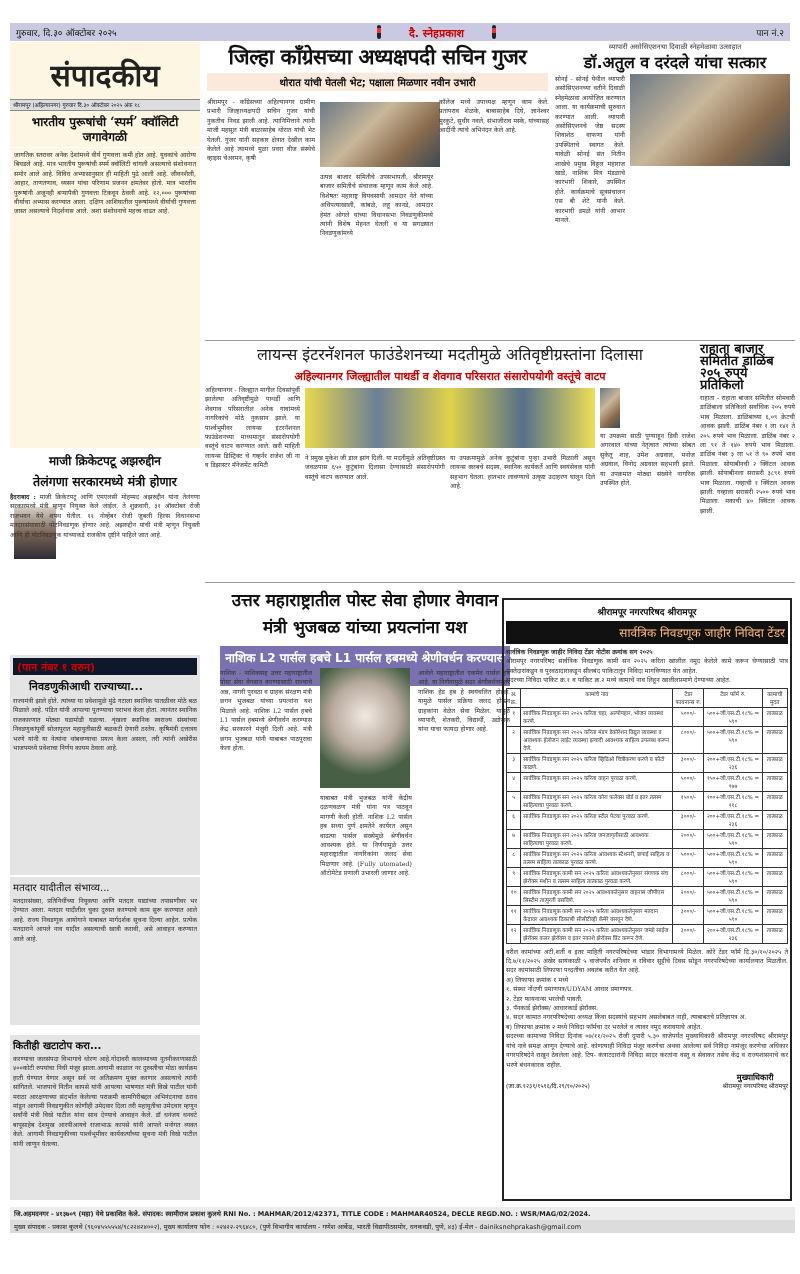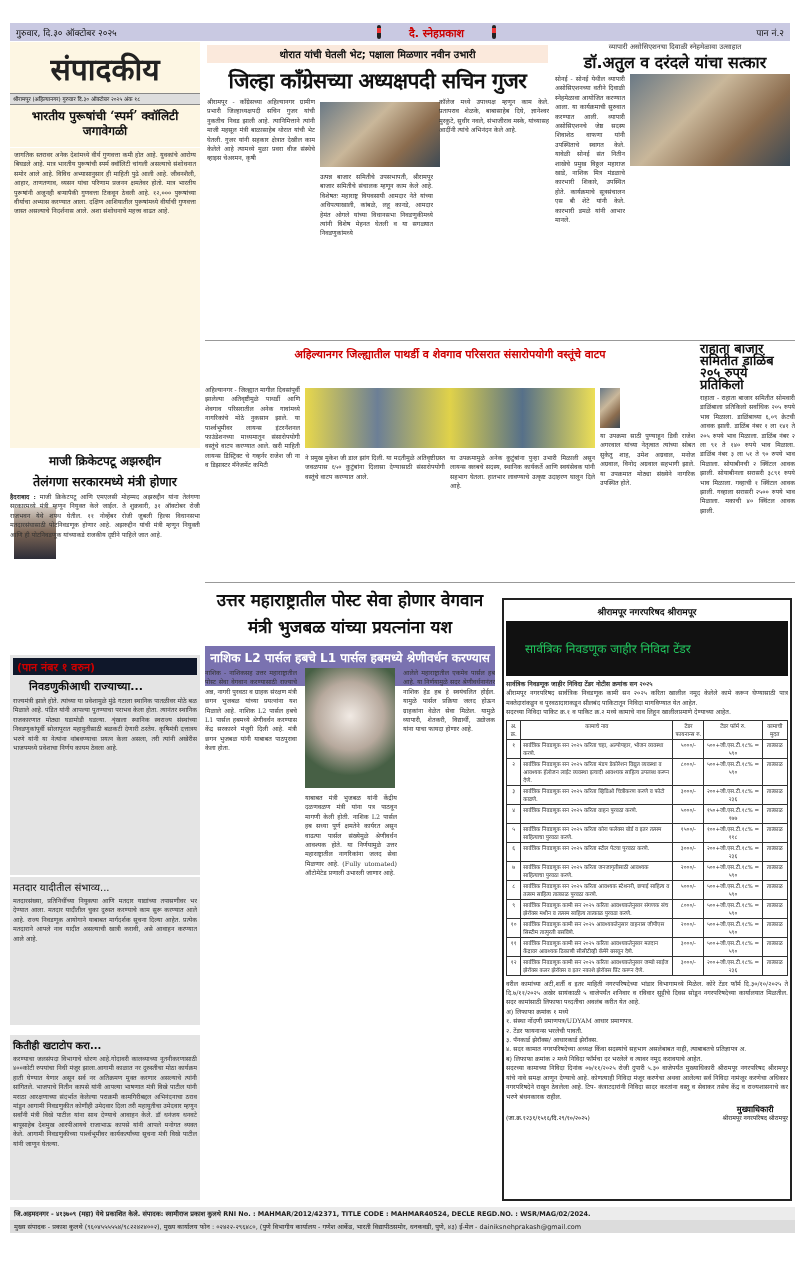--- a/index.html
+++ b/index.html
@@ -26,21 +26,21 @@
   <span>गुरुवार, दि.३० ऑक्टोबर २०२५</span>
   <span class="brand">
     <span class="lamp"></span>
     <span>दै. स्नेहप्रकाश</span>
     <span class="lamp"></span>
   </span>
   <span>पान नं.२</span>
 </div>
 
 <div class="abs cream" style="left:10px;top:42px;width:190px;height:105px">
-  <div style="text-align:center;font-size:30px;font-weight:bold;font-family:'DejaVu Serif',serif;margin-top:6px;color:#222">संपादकीय</div>
+  <div style="text-align:center;font-size:30px;font-weight:bold;font-family:'DejaVu Serif',serif;margin-top:12px;color:#222">संपादकीय</div>
   <div style="background:#ddd;font-size:5.5px;padding:1px 3px;margin-top:4px;border-top:1px solid #888;border-bottom:1px solid #888">श्रीरामपूर (अहिल्यानगर) गुरुवार दि.३० ऑक्टोबर २०२५ अंक १८</div>
   <div style="text-align:center;font-size:12px;font-weight:bold;font-family:'DejaVu Serif',serif;padding:4px 16px 0;line-height:15px">भारतीय पुरूषांची ‘स्पर्म’ क्वॉलिटी जगावेगळी</div>
 </div>
 <div class="abs txt cream" style="left:10px;top:148px;width:190px;height:300px;padding:2px 4px">जागतिक स्तरावर अनेक देशांमध्ये वीर्य गुणवत्ता कमी होत आहे. युवकांचे आरोग्य बिघडले आहे. मात्र भारतीय पुरूषांची स्पर्म क्वॉलिटी चांगली असल्याचे संशोधनात समोर आले आहे. विविध अभ्यासानुसार ही माहिती पुढे आली आहे. जीवनशैली, आहार, ताणतणाव, व्यसन यांचा परिणाम प्रजनन क्षमतेवर होतो. मात्र भारतीय पुरूषांनी अजूनही बऱ्यापैकी गुणवत्ता टिकवून ठेवली आहे. १२,००० पुरूषांच्या वीर्याचा अभ्यास करण्यात आला. दक्षिण आशियातील पुरूषांमध्ये वीर्याची गुणवत्ता जास्त असल्याचे निदर्शनास आले. अशा संशोधनाचे महत्त्व वाढत आहे.</div>
 
 <div class="abs" style="left:10px;top:452px;width:190px;height:190px">
   <div style="text-align:center;font-size:12px;font-weight:bold;font-family:'DejaVu Serif',serif">माजी क्रिकेटपटू अझरुद्दीन</div>
   <div style="text-align:center;font-size:12.5px;font-weight:bold;font-family:'DejaVu Serif',serif;margin-top:4px">तेलंगणा सरकारमध्ये मंत्री होणार</div>
   <div class="photo" style="position:absolute;left:4px;top:55px;width:42px;height:52px;background:linear-gradient(#d8d0c8,#7a6454 50%,#2d2d38)"></div>
   <div class="txt" style="position:absolute;left:0;top:40px;width:190px;height:150px"><b>हैदराबाद :</b> <span>माजी क्रिकेटपटू आणि एमएलसी मोहम्मद अझरुद्दीन यांना तेलंगणा सरकारमध्ये मंत्री म्हणून नियुक्त केले जाईल. ते शुक्रवारी, ३१ ऑक्टोबर रोजी राजभवन येथे शपथ घेतील. ११ नोव्हेंबर रोजी जुबली हिल्स विधानसभा मतदारसंघासाठी पोटनिवडणूक होणार आहे. अझरुद्दीन यांची मंत्री म्हणून नियुक्ती आणि ही पोटनिवडणूक यांच्याकडे राजकीय दृष्टीने पाहिले जात आहे.</span></div>
@@ -54,67 +54,68 @@
 <div class="abs gray" style="left:10px;top:877px;width:190px;height:148px;padding:3px">
   <div style="font-size:10px;font-weight:normal;margin-bottom:2px">मतदार यादीतील संभाव्य...</div>
   <div class="txt" style="height:125px">मतदारसंख्या, प्रतिनिधींच्या नियुक्त्या आणि मतदार याद्यांच्या तपासणीवर भर देण्यात आला. मतदार यादीतील चुका दुरुस्त करण्याचे काम सुरू करण्यात आले आहे. राज्य निवडणूक आयोगाने याबाबत मार्गदर्शक सूचना दिल्या आहेत. प्रत्येक मतदाराने आपले नाव यादीत असल्याची खात्री करावी, असे आवाहन करण्यात आले आहे.</div>
 </div>
 <div class="abs gray" style="left:10px;top:1035px;width:190px;height:165px;padding:3px">
   <div style="font-size:10px;font-weight:bold;margin-bottom:2px">कितीही खटाटोप करा...</div>
   <div class="txt" style="height:140px">करण्याचा जलसंपदा विभागाचे धोरण आहे.गोदावरी कालव्याच्या नूतनीकरणासाठी ४००कोटी रुपयांचा निधी मंजूर झाला.आगामी काळात नर दुरुस्तीचा मोठा कार्यक्रम हाती घेण्यात येणार असून सर्व नर अतिक्रमण मुक्त करणार असल्याचे त्यांनी सांगितले. भाजपाचे नितीन कापसे यांनी आपल्या भाषणात मंत्री विखे पाटील यांनी मराठा आरक्षणाच्या संदर्भात केलेल्या पराक्रमी कामगिरीबद्दल अभिनंदनाचा ठराव मांडून आगामी निवडणुकीत कोणीही उमेदवार दिला तरी महायुतीचा उमेदवार म्हणून सर्वांनी मंत्री विखे पाटील यांना साथ देण्याचे आवाहन केले. डॉ धनंजय धनवटे बापूसाहेब देशमुख आरपीआयचे राजाभाऊ कापसे यांनी आपले मनोगत व्यक्त केले. आगामी निवडणुकीच्या पार्श्वभूमीवर कार्यकर्त्यांच्या सूचना मंत्री विखे पाटील यांनी जाणून घेतल्या.</div>
 </div>
 
 <div class="abs" style="left:205px;top:42px;width:345px;height:250px">
+  <div style="font-size:21px;font-weight:bold;text-align:center;letter-spacing:-0.5px">जिल्हा काँग्रेसच्या अध्यक्षपदी सचिन गुजर</div>
   <div style="background:#fbe9dc;text-align:center;font-size:10px;font-weight:bold;margin:3px 2px;padding:2px">थोरात यांची घेतली भेट; पक्षाला मिळणार नवीन उभारी</div>
-  <div style="font-size:21px;font-weight:bold;text-align:center;letter-spacing:-0.5px">जिल्हा काँग्रेसच्या अध्यक्षपदी सचिन गुजर</div>
   <div class="txt" style="position:absolute;left:2px;top:55px;width:108px;height:195px">श्रीरामपूर - काँग्रेसच्या अहिल्यानगर ग्रामीण प्रभारी जिल्हाध्यक्षपदी सचिन गुजर यांची नुकतीच निवड झाली आहे. त्यानिमित्ताने त्यांनी माजी महसूल मंत्री बाळासाहेब थोरात यांची भेट घेतली. गुजर यांनी सहकार क्षेत्रात देखील काम केलेले आहे त्यामध्ये मुळा प्रवरा वीज संस्थेचे व्हाइस चेअरमन, कृषी</div>
   <div class="photo" style="position:absolute;left:115px;top:60px;width:120px;height:65px"></div>
   <div class="txt" style="position:absolute;left:115px;top:130px;width:113px;height:120px">उत्पन्न बाजार समितीचे उपसभापती, श्रीरामपूर बाजार समितीचे संचालक म्हणून काम केले आहे. विशेषतः महाराष्ट्र वियवसायी आमदार नेते यांच्या अधिपत्याखाली, कांबळे, लहू कानडे, आमदार हेमंत ओगले यांच्या विधानसभा निवडणुकीमध्ये त्यांनी विशेष मेहनत घेतली व या सगळ्यात निवडणुकांमध्ये</div>
   <div class="txt" style="position:absolute;left:234px;top:55px;width:110px;height:195px">कॉलेज मध्ये उपाध्यक्ष म्हणून काम केले. प्रतापराव शेळके, बाबासाहेब दिघे, ज्ञानेश्वर मुरकुटे, सुधीर नवले, संभाजीराव मस्के, यांच्यासह आदींनी त्यांचे अभिनंदन केले आहे.</div>
 </div>
 
 <div class="abs" style="left:555px;top:42px;width:240px;height:250px">
   <div style="font-size:7px;text-align:center;color:#333">व्यापारी असोसिएशनचा दिवाळी स्नेहमेळावा उत्साहात</div>
   <div style="font-size:16px;font-weight:bold;text-align:center">डॉ.अतुल व दरंदले यांचा सत्कार</div>
   <div class="photo" style="position:absolute;left:75px;top:32px;width:160px;height:92px"></div>
   <div class="txt" style="position:absolute;left:0;top:32px;width:70px;height:218px"><span>सोनई - सोनई येथील</span> <span>व्यापारी असोसिएशनच्या वतीने दिवाळी स्नेहमेळावा आयोजित करण्यात आला. या कार्यक्रमाची सुरुवात करण्यात आली. व्यापारी असोसिएशनचे जेष्ठ सदस्य शिवाशेठ वाफणा यांनी उपस्थिताचे स्वागत केले. यावेळी सोनई संत नितीन शाखेचे प्रमुख विठ्ठल महाराज खाडे, नाशिक मित्र मंडळाचे कारभारी शिकारे, उपस्थित होते. कार्यक्रमाचे सूत्रसंचालन एस बी शेटे यांनी केले. कारभारी डमळे यांनी आभार मानले.</span></div>
 </div>
 
 <div class="abs hr" style="left:205px;top:340px;width:590px"></div>
 
 <div class="abs" style="left:205px;top:343px;width:490px;height:225px">
+  <div style="font-size:16px;text-align:center;color:#222">लायन्स इंटरनॅशनल फाउंडेशनच्या मदतीमुळे अतिवृष्टीग्रस्तांना दिलासा</div>
   <div style="font-size:11px;font-weight:bold;color:#c00;text-align:center;margin-top:3px">अहिल्यानगर जिल्ह्यातील पाथर्डी व शेवगाव परिसरात संसारोपयोगी वस्तूंचे वाटप</div>
   <div class="txt" style="position:absolute;left:0;top:42px;width:95px;height:185px">अहिल्यानगर - जिल्ह्यात मागील दिवसांपूर्वी झालेल्या अतिवृष्टीमुळे पाथर्डी आणि शेवगाव परिसरातील अनेक गावांमध्ये नागरिकांचे मोठे नुकसान झाले. या पार्श्वभूमीवर लायन्स इंटरनॅशनल फाउंडेशनच्या माध्यमातून संसारोपयोगी वस्तूंचे वाटप करण्यात आले. खरी माहिती लायन्स डिस्ट्रिक्ट चे गव्हर्नर राजेश जी ना व डिझास्टर मॅनेजमेंट कमिटी</div>
   <div class="photo" style="position:absolute;left:100px;top:45px;width:290px;height:60px;background:linear-gradient(90deg,#e8d84c,#6c7f96,#e0d24a,#567089,#eddf56)"></div>
   <div class="txt" style="position:absolute;left:100px;top:110px;width:140px;height:115px">ने प्रमुख मुकेश जी डाल झांग दिली. या मदतीमुळे अतिवृष्टीग्रस्त जवळपास ६५० कुटुंबांना दिलासा देण्यासाठी संसारोपयोगी वस्तूंचे वाटप करण्यात आले.</div>
   <div class="txt" style="position:absolute;left:245px;top:110px;width:145px;height:115px">या उपक्रमामुळे अनेक कुटुंबांना पुन्हा उभारी मिळाली असून लायन्स क्लबचे सदस्य, स्थानिक कार्यकर्ते आणि स्वयंसेवक यांनी सहभाग घेतला. हातभार लावण्याचे उत्कृष्ट उदाहरण घालून दिले आहे.</div>
   <div class="photo" style="position:absolute;left:395px;top:45px;width:20px;height:40px"></div>
   <div class="txt" style="position:absolute;left:395px;top:88px;width:95px;height:137px">या उपक्रमा साठी पुण्याहून डिवी राजेश अगरवाल यांच्या नेतृत्वात त्यांच्या सोबत सुकेतु शाह, उमेश अग्रवाल, मनोज अग्रवाल, विनोद अग्रवाल सहभागी झाले. या उपक्रमात मोठ्या संख्येने नागरिक उपस्थित होते.</div>
 </div>
 
 <div class="abs" style="left:700px;top:343px;width:95px;height:225px">
   <div style="font-size:13px;font-weight:bold;line-height:12px">राहाता बाजार समितीत डाळिंब २०५ रुपये प्रतिकिलो</div>
   <div class="txt" style="margin-top:2px;height:185px">राहाता - राहाता बाजार समितीत सोमवारी डाळिंबाला प्रतिकिलो सर्वाधिक २०५ रुपये भाव मिळाला. डाळिंबाच्या ६,०९ क्रेटची आवक झाली. डाळिंब नंबर १ ला १४१ ते २०५ रुपये भाव मिळाला. डाळिंब नंबर २ ला ९१ ते १४० रुपये भाव मिळाला. डाळिंब नंबर ३ ला ५१ ते ९० रुपये भाव मिळाला. सोयाबीनची २ क्विंटल आवक झाली. सोयाबीनला सरासरी ३८९१ रुपये भाव मिळाला. गव्हाची १ क्विंटल आवक झाली. गव्हाला सरासरी २५०० रुपये भाव मिळाला. मकाची ४० क्विंटल आवक झाली.</div>
 </div>
 
 <div class="abs hr" style="left:205px;top:582px;width:590px"></div>
 
-<div class="abs" style="left:205px;top:588px;width:290px;height:612px">
+<div class="abs" style="left:220px;top:588px;width:290px;height:612px">
   <div style="font-size:17px;font-weight:bold;text-align:center">उत्तर महाराष्ट्रातील पोस्ट सेवा होणार वेगवान</div>
   <div style="font-size:17px;font-weight:bold;text-align:center;margin-top:4px">मंत्री भुजबळ यांच्या प्रयत्नांना यश</div>
   <div style="background:#7a72b0;color:#fff;font-size:12px;font-weight:bold;padding:3px;margin-top:8px;text-align:center">नाशिक L2 पार्सल हबचे L1 पार्सल हबमध्ये श्रेणीवर्धन करण्यास केंद्र सरकारची मंजुरी</div>
   <div class="txt" style="position:absolute;left:0;top:80px;width:92px;height:530px">नाशिक - नाशिकसह उत्तर महाराष्ट्रातील पोस्ट सेवा वेगवान करण्यासाठी राज्याचे अन्न, नागरी पुरवठा व ग्राहक संरक्षण मंत्री छगन भुजबळ यांच्या प्रयत्नांना यश मिळाले आहे. नाशिक L2 पार्सल हबचे L1 पार्सल हबमध्ये श्रेणीवर्धन करण्यास केंद्र सरकारने मंजुरी दिली आहे. मंत्री छगन भुजबळ यांनी याबाबत पाठपुरावा केला होता.</div>
   <div class="photo" style="position:absolute;left:100px;top:80px;width:90px;height:120px;background:radial-gradient(circle at 50% 40%,#f1eae4,#b7a99d 40%,#476045 70%)"></div>
   <div class="txt" style="position:absolute;left:100px;top:205px;width:92px;height:405px">याबाबत मंत्री भुजबळ यांनी केंद्रीय दळणवळण मंत्री यांना पत्र पाठवून मागणी केली होती. नाशिक L2 पार्सल हब सध्या पूर्ण क्षमतेने कार्यरत असून वाढत्या पार्सल संख्येमुळे श्रेणीवर्धन आवश्यक होते. या निर्णयामुळे उत्तर महाराष्ट्रातील नागरिकांना जलद सेवा मिळणार आहे. (Fully utomated) ऑटोमेटेड प्रणाली उभारली जाणार आहे.</div>
   <div class="txt" style="position:absolute;left:198px;top:80px;width:92px;height:530px">आलेले महाराष्ट्रातील एकमेव पार्सल हब आहे. या निर्णयामुळे सदर श्रेणीवर्धनानंतर नाशिक हेड हब हे स्वयंचलित होईल. यामुळे पार्सल प्रक्रिया जलद होऊन ग्राहकांना वेळेत सेवा मिळेल. यामुळे व्यापारी, शेतकरी, विद्यार्थी, उद्योजक यांना याचा फायदा होणार आहे.</div>
 </div>
 
 <div class="abs" style="left:502px;top:598px;width:290px;height:603px;border:2px solid #222;padding:2px">
   <div style="text-align:center;font-size:9px;font-weight:bold;padding:3px">श्रीरामपूर नगरपरिषद श्रीरामपूर</div>
-  <div style="background:#111;color:#22c55e;text-align:left;font-size:12px;padding:19px">सार्वत्रिक निवडणूक जाहीर निविदा टेंडर</div>
+  <div style="background:#111;color:#fdba74;text-align:right;font-size:12px;padding:3px">सार्वत्रिक निवडणूक जाहीर निविदा टेंडर</div>
   <div class="txt" style="margin-top:3px">
     <b>सार्वत्रिक निवडणूक जाहीर निविदा टेंडर नोटीस क्रमांक सन २०२५</b><br>
     <span>श्रीरामपूर नगरपरिषद सार्वत्रिक निवडणूक कामी सन २०२५ करिता खालील नमूद केलेले कामे करून घेण्यासाठी पात्र मक्तेदारांकडून व पुरवठादाराकडून सीलबंद पाकिटातून निविदा मागविण्यात येत आहेत.</span><br>
     <span>सदरच्या निविदा पाकिट क्र.१ व पाकिट क्र.२ मध्ये कामाचे नाव लिहून खालीलप्रमाणे देण्याच्या आहेत.</span>
   </div>
   <table style="width:100%;margin-top:3px">
     <thead>
         <tr id="thead-row">
           <th>अ. क्र.</th>
           <th>कामाचे नाव</th>

